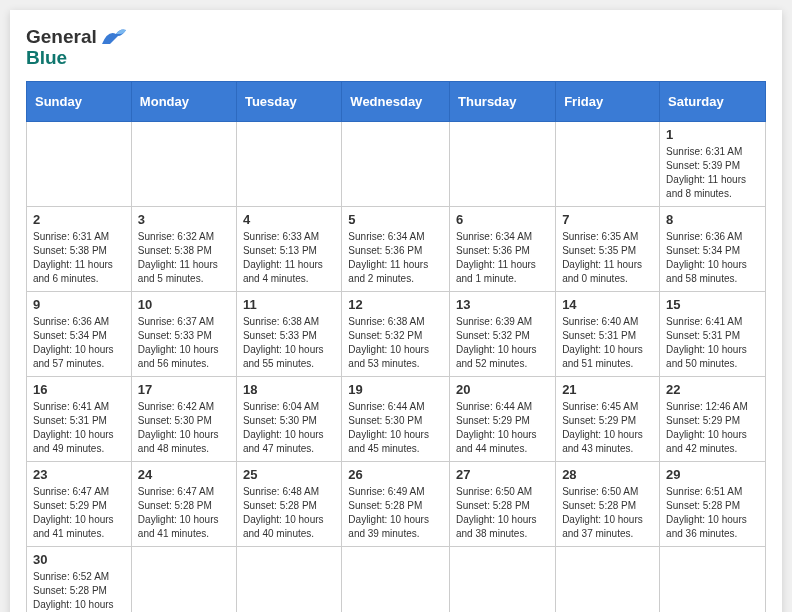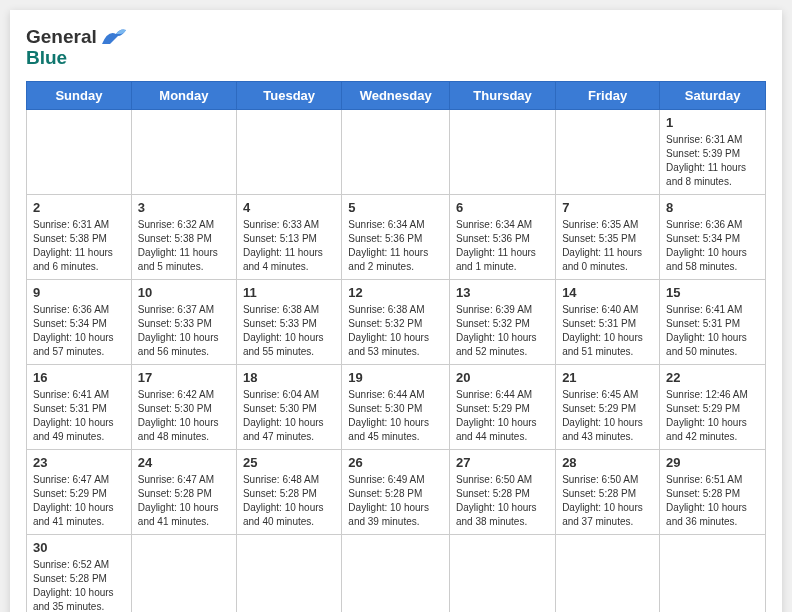--- a/index.html
+++ b/index.html
@@ -42,22 +42,22 @@
       color: #555;
     }
     .calendar-grid {
       width: 100%;
       border-collapse: collapse;
       border: 1px solid #ccc;
     }
     .calendar-grid th {
       background: #3a7bd5;
       color: white;
-      text-align: center;
-      padding: 6px 8px;
+      text-align: left;
+      padding: 12px 8px;
       font-size: 13px;
       font-weight: bold;
       border: 1px solid #2d6ac0;
     }
     .calendar-grid td {
       vertical-align: top;
       padding: 5px 6px;
       border: 1px solid #ccc;
       width: 110px;
       min-height: 80px;

